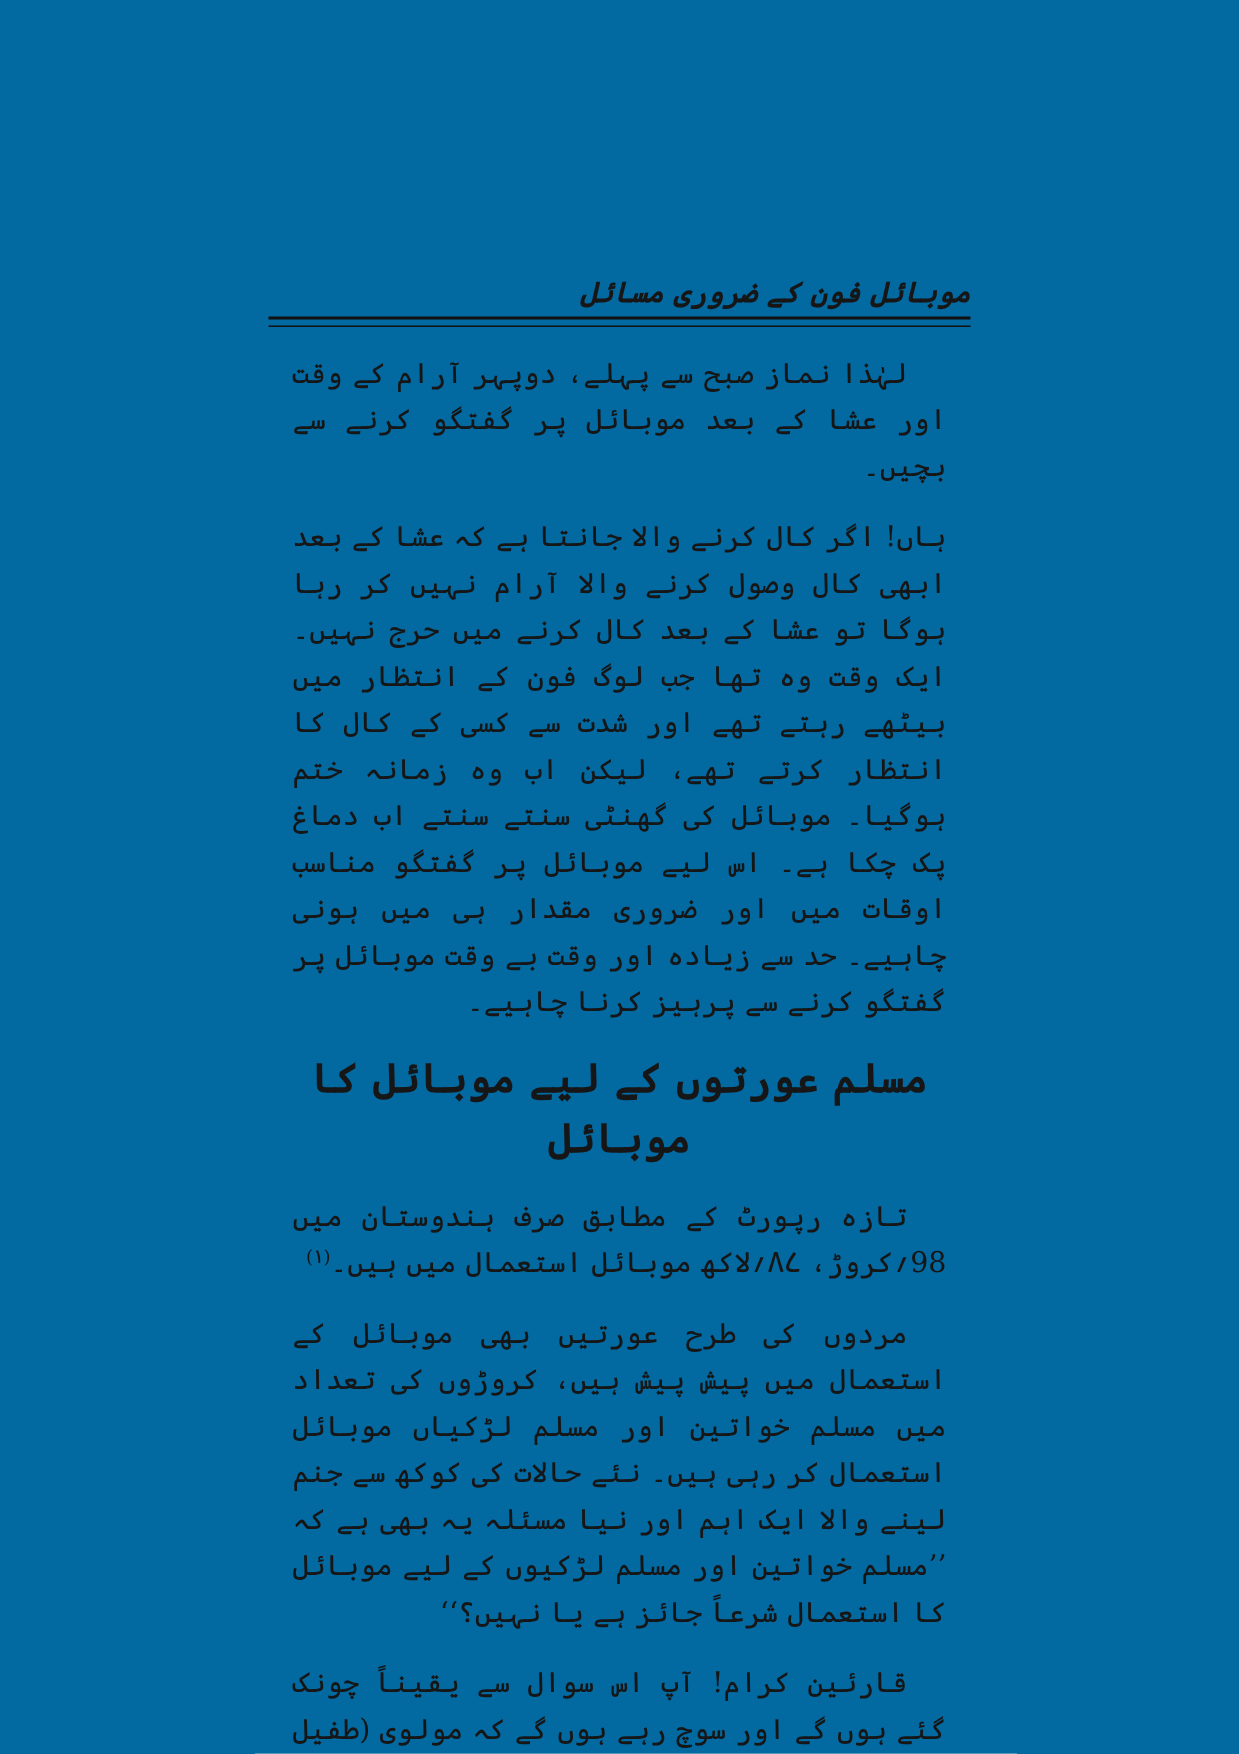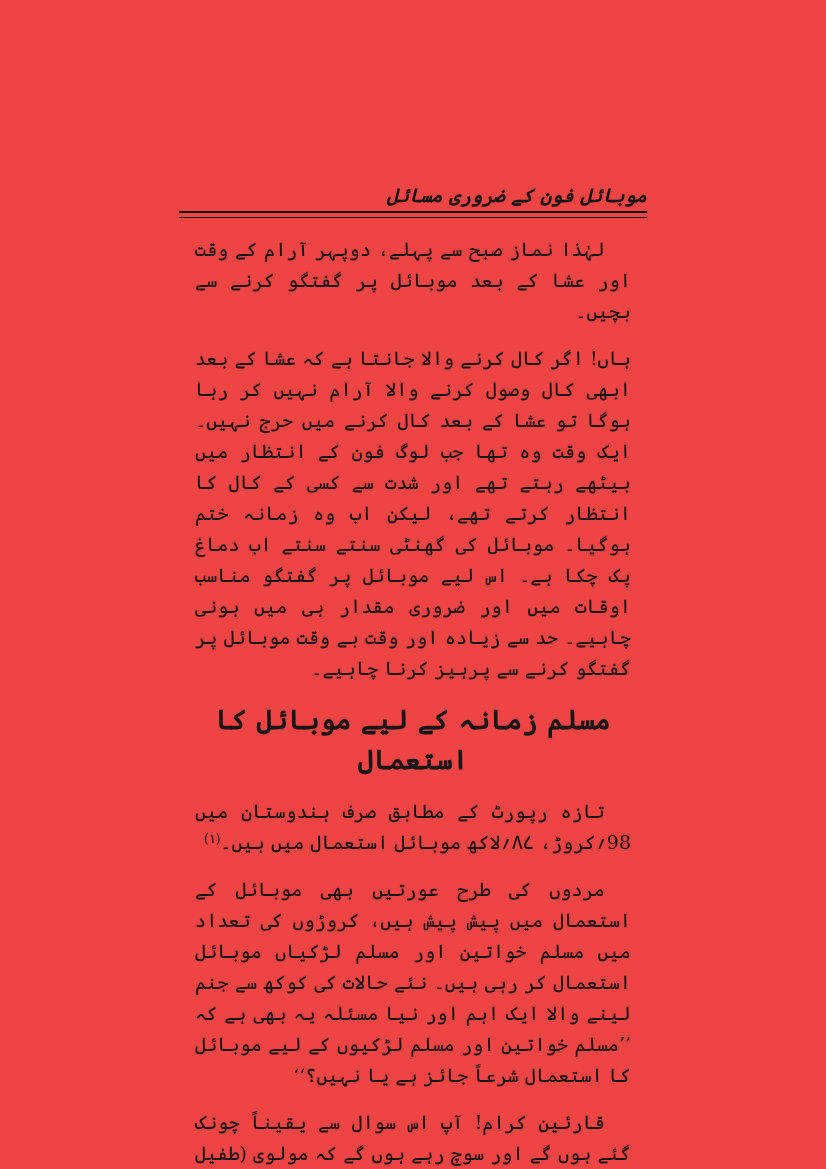--- a/index.html
+++ b/index.html
@@ -5,21 +5,21 @@
   html,body{margin:0;padding:0;}
   body{
     background:#e9e9e9;
     font-family:"DejaVu Sans", sans-serif;
   }
   .page{
     position:relative;
     width:826px;
     height:1169px;
     margin:0 auto;
-    background:#ef4444;
+    background:#0369a1;
     color:#161616;
     overflow:hidden;
   }
   .content{
     width:468px;
     margin:0 auto;
     padding-top:182px;
   }
   
   .hdr-title{
@@ -72,21 +72,21 @@
     <div class="hdr-title">موبائل فون کے ضروری مسائل</div>
 
     <div class="rule-top"></div>
 
     <div class="bodytext">
 
       <p class="u indent">لہٰذا نماز صبح سے پہلے، دوپہر آرام کے وقت اور عشا کے بعد موبائل پر گفتگو کرنے سے بچیں۔</p>
 
       <p class="u">ہاں! اگر کال کرنے والا جانتا ہے کہ عشا کے بعد ابھی کال وصول کرنے والا آرام نہیں کر رہا ہوگا تو عشا کے بعد کال کرنے میں حرج نہیں۔ ایک وقت وہ تھا جب لوگ فون کے انتظار میں بیٹھے رہتے تھے اور شدت سے کسی کے کال کا انتظار کرتے تھے، لیکن اب وہ زمانہ ختم ہوگیا۔ موبائل کی گھنٹی سنتے سنتے اب دماغ پک چکا ہے۔ اس لیے موبائل پر گفتگو مناسب اوقات میں اور ضروری مقدار ہی میں ہونی چاہیے۔ حد سے زیادہ اور وقت بے وقت موبائل پر گفتگو کرنے سے پرہیز کرنا چاہیے۔</p>
 
-      <h2 class="section-heading">مسلم زمانہ کے لیے موبائل کا استعمال</h2>
+      <h2 class="section-heading">مسلم عورتوں کے لیے موبائل کا موبائل</h2>
 
 
       <p class="u indent"><span>تازہ رپورٹ کے مطابق صرف ہندوستان میں 98؍کروڑ، ۸۷؍لاکھ موبائل استعمال میں ہیں۔</span><sup class="fn">(۱)</sup></p>
 
       <p class="u indent">مردوں کی طرح عورتیں بھی موبائل کے استعمال میں پیش پیش ہیں، کروڑوں کی تعداد میں مسلم خواتین اور مسلم لڑکیاں موبائل استعمال کر رہی ہیں۔ نئے حالات کی کوکھ سے جنم لینے والا ایک اہم اور نیا مسئلہ یہ بھی ہے کہ ’’مسلم خواتین اور مسلم لڑکیوں کے لیے موبائل کا استعمال شرعاً جائز ہے یا نہیں؟‘‘</p>
 
       <p class="u indent">قارئین کرام! آپ اس سوال سے یقیناً چونک گئے ہوں گے اور سوچ رہے ہوں گے کہ مولوی (طفیل احمد) کا دماغ خراب ہوگیا ہے۔ مسلم عورتوں کے حق میں موبائل کے استعمال سے متعلق جواز و عدم جواز کا ایک نیا مسئلہ کھڑا کرنے پر یہ مولوی تلا ہوا ہے۔</p>
 
     </div>
 

